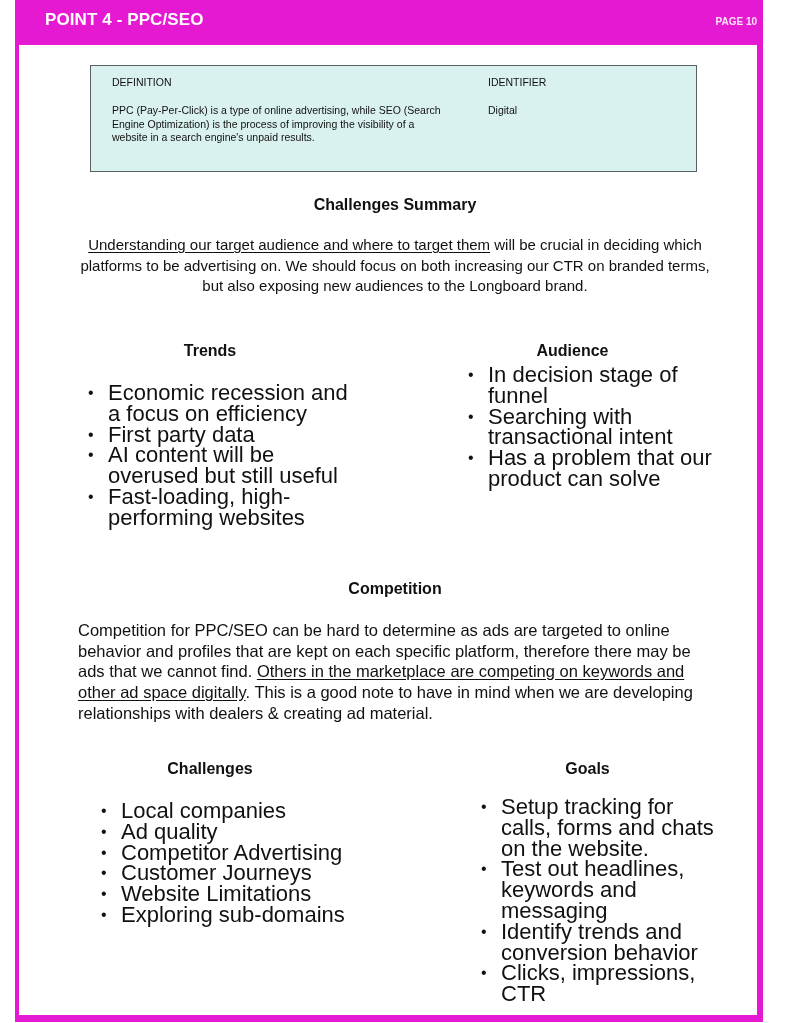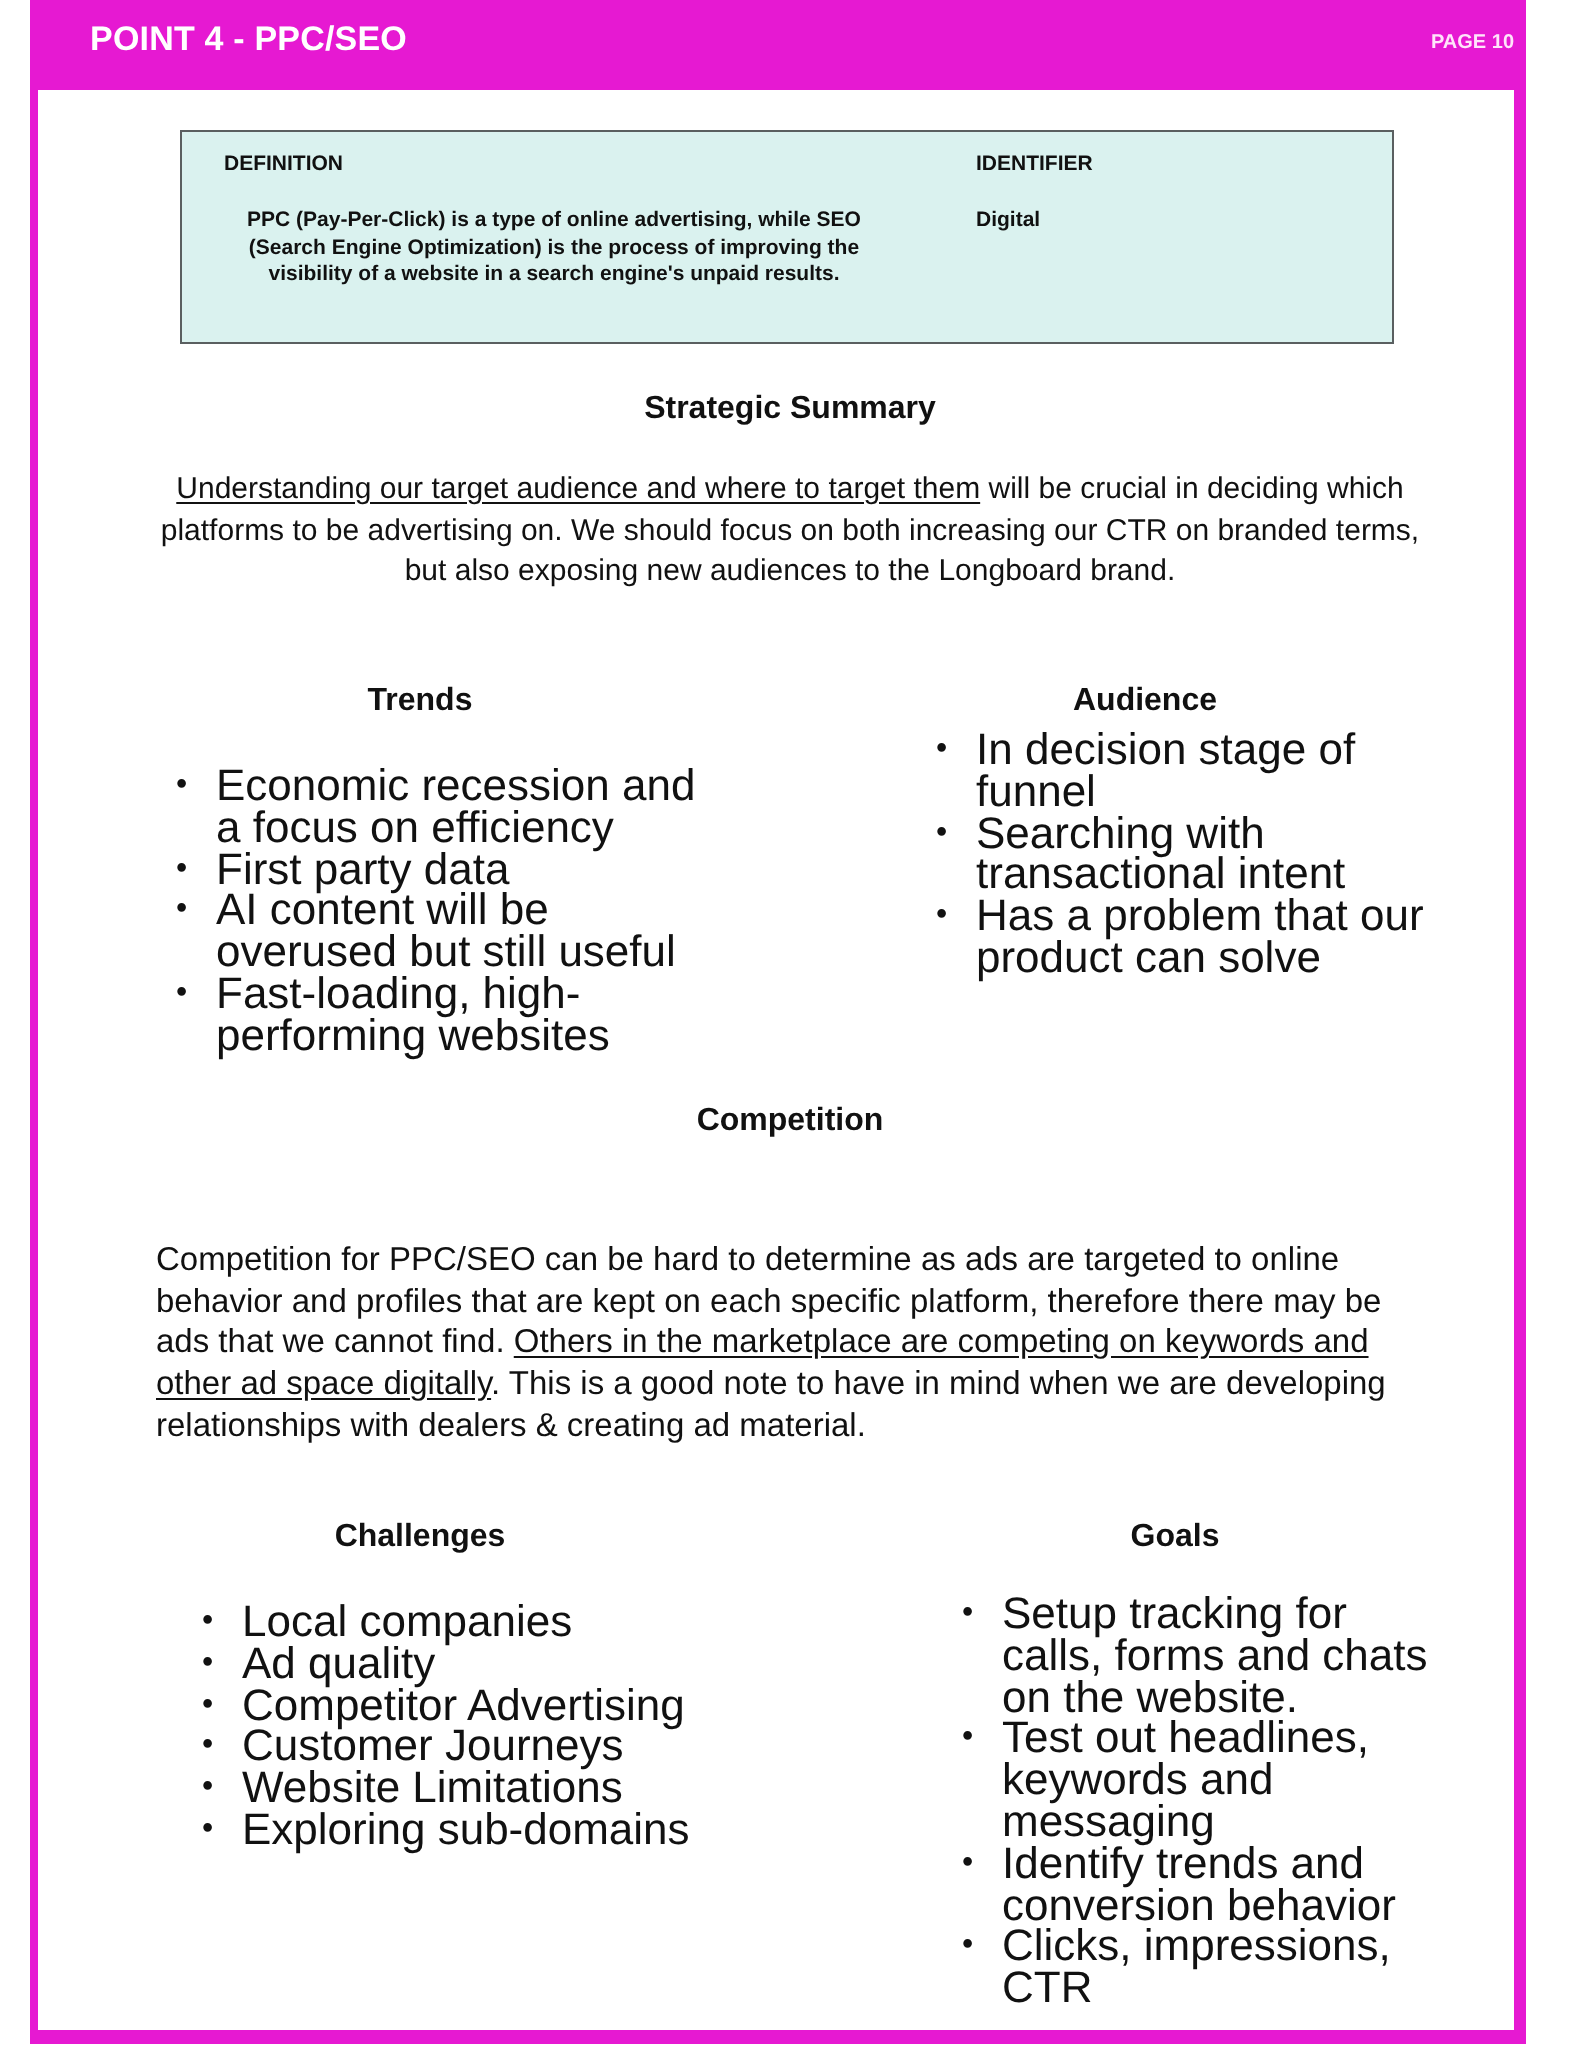--- a/index.html
+++ b/index.html
@@ -21,21 +21,21 @@
     }
     .header-page {
       position: absolute; right: 33px; top: 16px;
       font-family: "Liberation Sans", sans-serif; font-weight: 700; font-size: 10px;
       color: #ffe4fa;
     }
 
     .def-box {
       position: absolute; left: 90px; top: 65px; width: 607px; height: 107px;
       background: #daf2ef; border: 1px solid #5a5f60;
-      font-family: "Liberation Sans", sans-serif; font-weight: 700; font-size: 10.5px; color: #111; text-align: center;
+      font-family: "Liberation Sans", sans-serif; font-weight: 400; font-size: 10.5px; color: #111;
     }
     .def-col-head { position: absolute; top: 10px; font-size: 10.5px; }
     .def-col-head.left { left: 21px; }
     .def-col-head.right { left: 397px; }
     .def-text { position: absolute; left: 21px; top: 38px; width: 330px; line-height: 13.5px; }
     .def-ident { position: absolute; left: 397px; top: 38px; }
 
     .section-title {
       position: absolute; font-weight: 700; font-size: 16px; text-align: center; color: #111;
     }
@@ -67,39 +67,39 @@
 <div class="header-title">POINT 4 - PPC/SEO</div>
 <div class="header-page">PAGE 10</div>
 
 <div class="def-box">
   <div class="def-col-head left">DEFINITION</div>
   <div class="def-col-head right">IDENTIFIER</div>
   <div class="def-text">PPC (Pay-Per-Click) is a type of online advertising, while SEO (Search Engine Optimization) is the process of improving the visibility of a website in a search engine's unpaid results.</div>
   <div class="def-ident">Digital</div>
 </div>
 
-<div class="section-title" style="left:0; width:790px; top:196px;">Strategic Summary</div>
+<div class="section-title" style="left:0; width:790px; top:196px;">Challenges Summary</div>
 <p class="summary"><u>Understanding our target audience and where to target them</u><span> will be crucial in deciding which platforms to be advertising on. We should focus on both increasing our CTR on branded terms, but also exposing new audiences to the Longboard brand.</span></p>
 
 <div class="col-head" style="left:80px; width:260px; top:342px;">Trends</div>
 <div class="col-head" style="left:440px; width:265px; top:342px;">Audience</div>
 
 <ul class="bullets" style="left:86px; top:383px; width:270px;">
     <li>Economic recession and a focus on efficiency</li>
     <li>First party data</li>
     <li>AI content will be overused but still useful</li>
     <li>Fast-loading, high-performing websites</li>
   </ul>
 <ul class="bullets" style="left:466px; top:365px; width:250px;">
     <li>In decision stage of funnel</li>
     <li>Searching with transactional intent</li>
     <li>Has a problem that our product can solve</li>
   </ul>
 
-<div class="section-title" style="left:0; width:790px; top:552px;">Competition</div>
+<div class="section-title" style="left:0; width:790px; top:580px;">Competition</div>
 <p class="comp-text"><span>Competition for PPC/SEO can be hard to determine as ads are targeted to online behavior and profiles that are kept on each specific platform, therefore there may be ads that we cannot find. </span><u>Others in the marketplace are competing on keywords and other ad space digitally</u><span>. This is a good note to have in mind when we are developing relationships with dealers &amp; creating ad material.</span></p>
 
 <div class="col-head" style="left:80px; width:260px; top:760px;">Challenges</div>
 <div class="col-head" style="left:455px; width:265px; top:760px;">Goals</div>
 
 <ul class="bullets" style="left:99px; top:801px; width:260px;">
     <li>Local companies</li>
     <li>Ad quality</li>
     <li>Competitor Advertising</li>
     <li>Customer Journeys</li>

